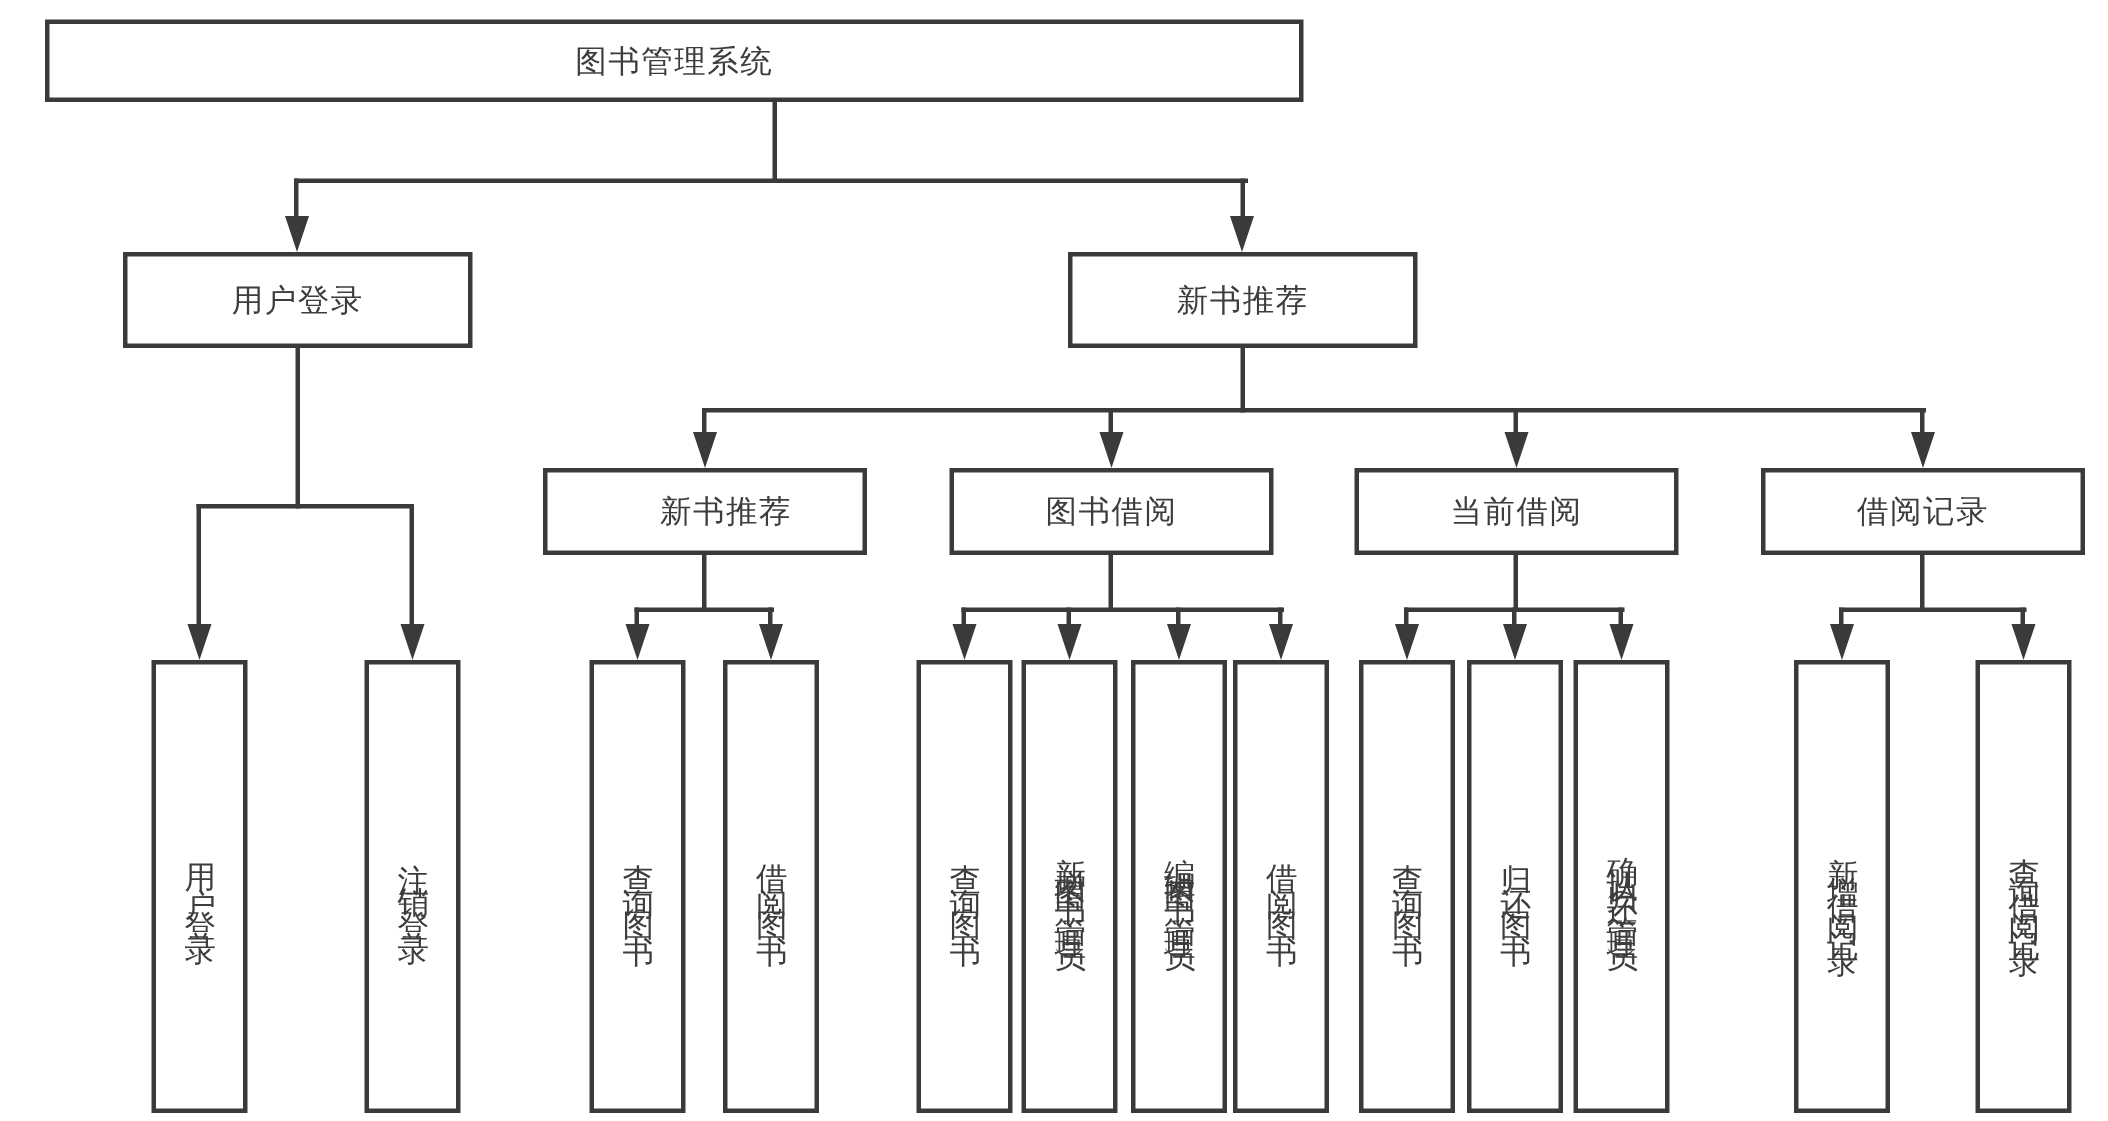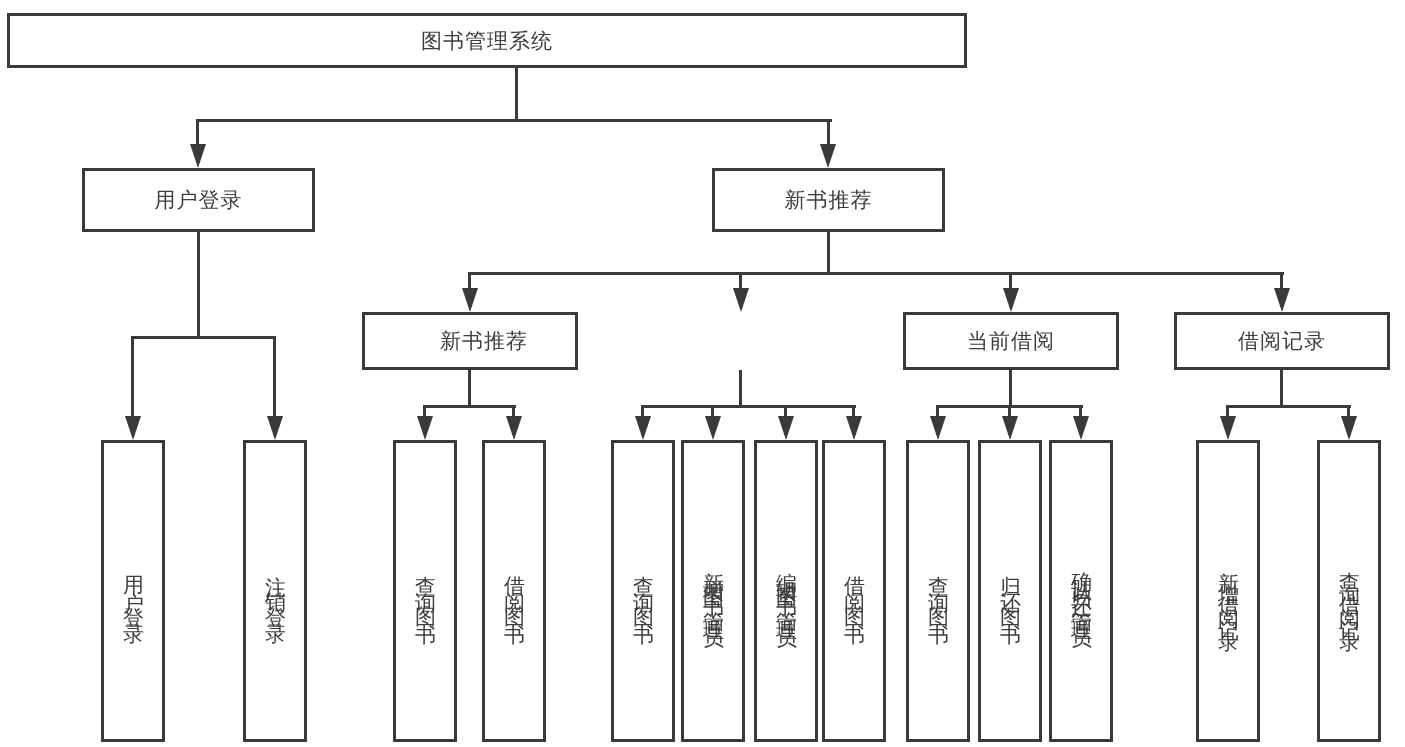--- a/index.html
+++ b/index.html
@@ -47,21 +47,21 @@
     letter-spacing:1px;
     z-index:10;
     white-space:nowrap;
   }
 </style>
 </head>
 <body>
 
 <div class="canvas">
 
-  <div class="box" style="left:7px;top:13px;width:960px;height:55px;">
+  <div class="box" style="left:30px;top:13px;width:839px;height:55px;">
     <span>图书管理系统</span>
   </div>
 
   <div class="vl" style="left:515px;top:68px;height:54px;"></div>
   <div class="hl" style="left:196px;top:119px;width:636px;"></div>
   <div class="vl" style="left:196px;top:119px;height:28px;"></div>
   <div class="ar" style="left:190px;top:144px;"></div>
   <div class="vl" style="left:827px;top:119px;height:28px;"></div>
   <div class="ar" style="left:820px;top:144px;"></div>
 
@@ -85,20 +85,23 @@
   <div class="ar" style="left:462px;top:288px;"></div>
   <div class="vl" style="left:739px;top:272px;height:20px;"></div>
   <div class="ar" style="left:733px;top:288px;"></div>
   <div class="vl" style="left:1009px;top:272px;height:20px;"></div>
   <div class="ar" style="left:1003px;top:288px;"></div>
   <div class="vl" style="left:1280px;top:272px;height:20px;"></div>
   <div class="ar" style="left:1274px;top:288px;"></div>
 
   <div class="box" style="left:362px;top:312px;width:216px;height:58px;padding-left:28px;">
     <span>新书推荐</span>
+  </div>
+  <div class="box" style="left:633px;top:312px;width:216px;height:58px;">
+    <span>图书借阅</span>
   </div>
   <div class="box" style="left:903px;top:312px;width:216px;height:58px;">
     <span>当前借阅</span>
   </div>
   <div class="box" style="left:1174px;top:312px;width:216px;height:58px;">
     <span>借阅记录</span>
   </div>
 
   <div class="vl" style="left:468px;top:370px;height:38px;"></div>
   <div class="hl" style="left:423px;top:405px;width:93px;"></div>

